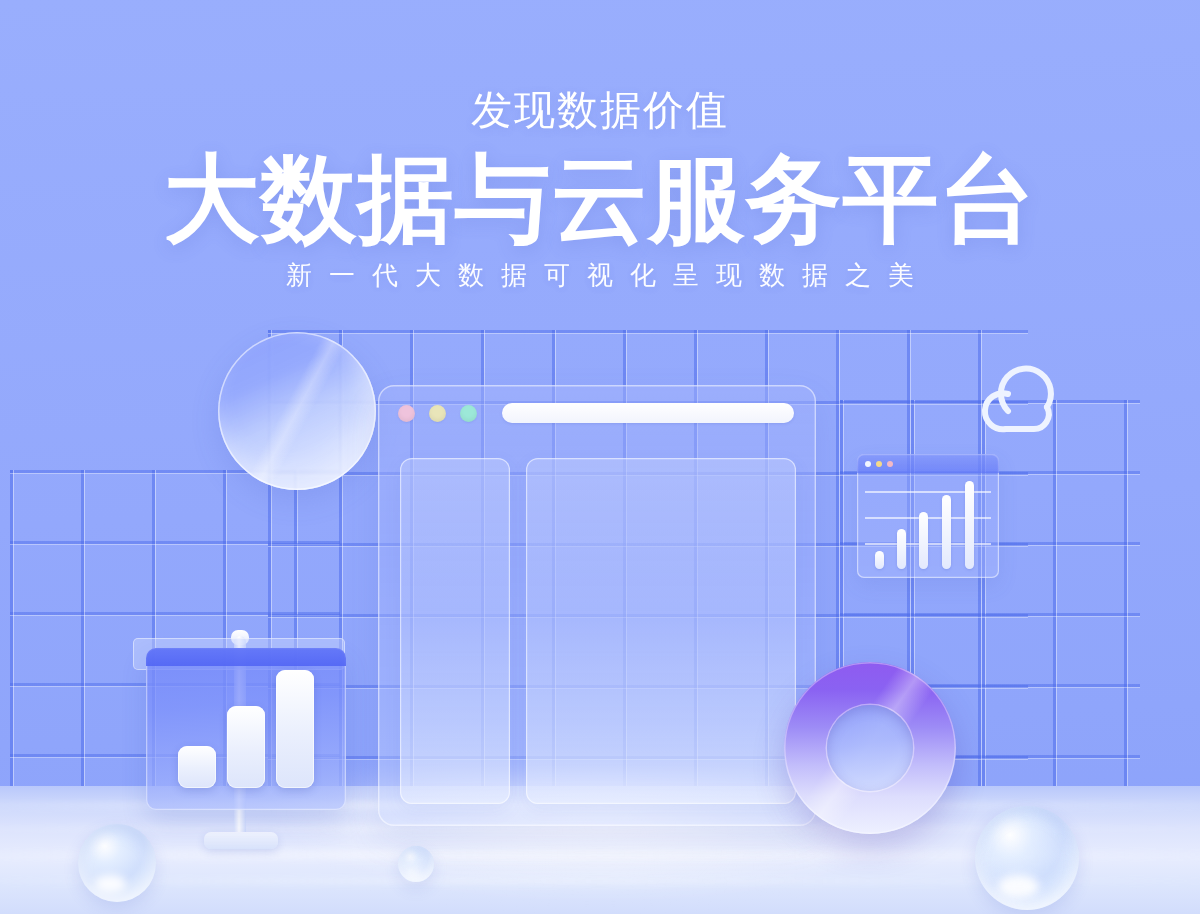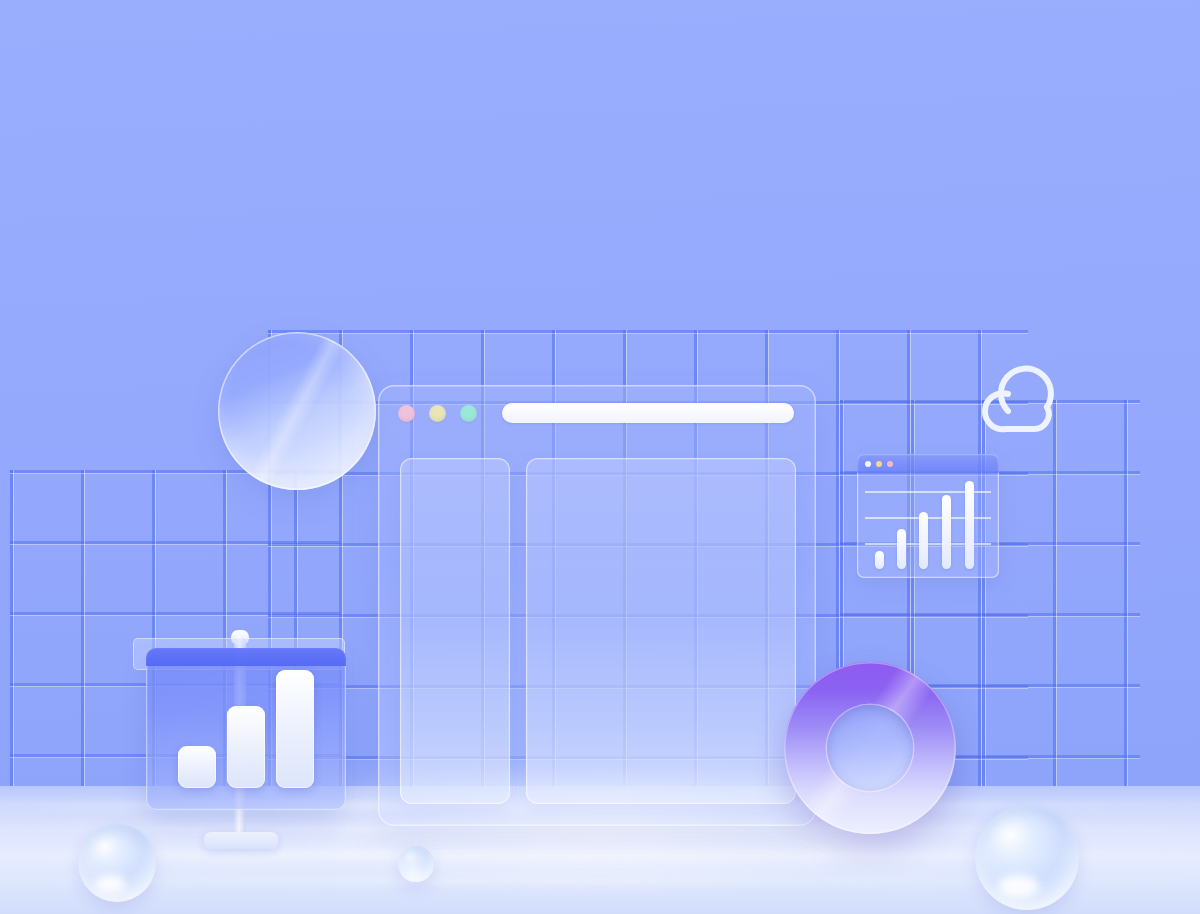--- a/index.html
+++ b/index.html
@@ -430,14 +430,19 @@
       <path d="M31 66 A18 18 0 1 1 33 31" stroke="#eef3ff" stroke-width="6" stroke-linecap="round"></path>
       <path d="M33 48 A25 25 0 1 1 72 44" stroke="#eef3ff" stroke-width="6" stroke-linecap="round"></path>
       <path d="M72 44 A15 15 0 0 1 58 66 L31 66" stroke="#eef3ff" stroke-width="6" stroke-linecap="round"></path>
     </svg>
   </div>
 
   <div class="sphere sph-a"></div>
   <div class="sphere sph-b"></div>
   <div class="sphere sph-c"></div>
 
+  <div class="text-block">
+    <div class="eyebrow">发现数据价值</div>
+    <div class="headline">大数据与云服务平台</div>
+    <div class="subline">新一代大数据可视化呈现数据之美</div>
+  </div>
 
 </div>
 
 </body></html>

